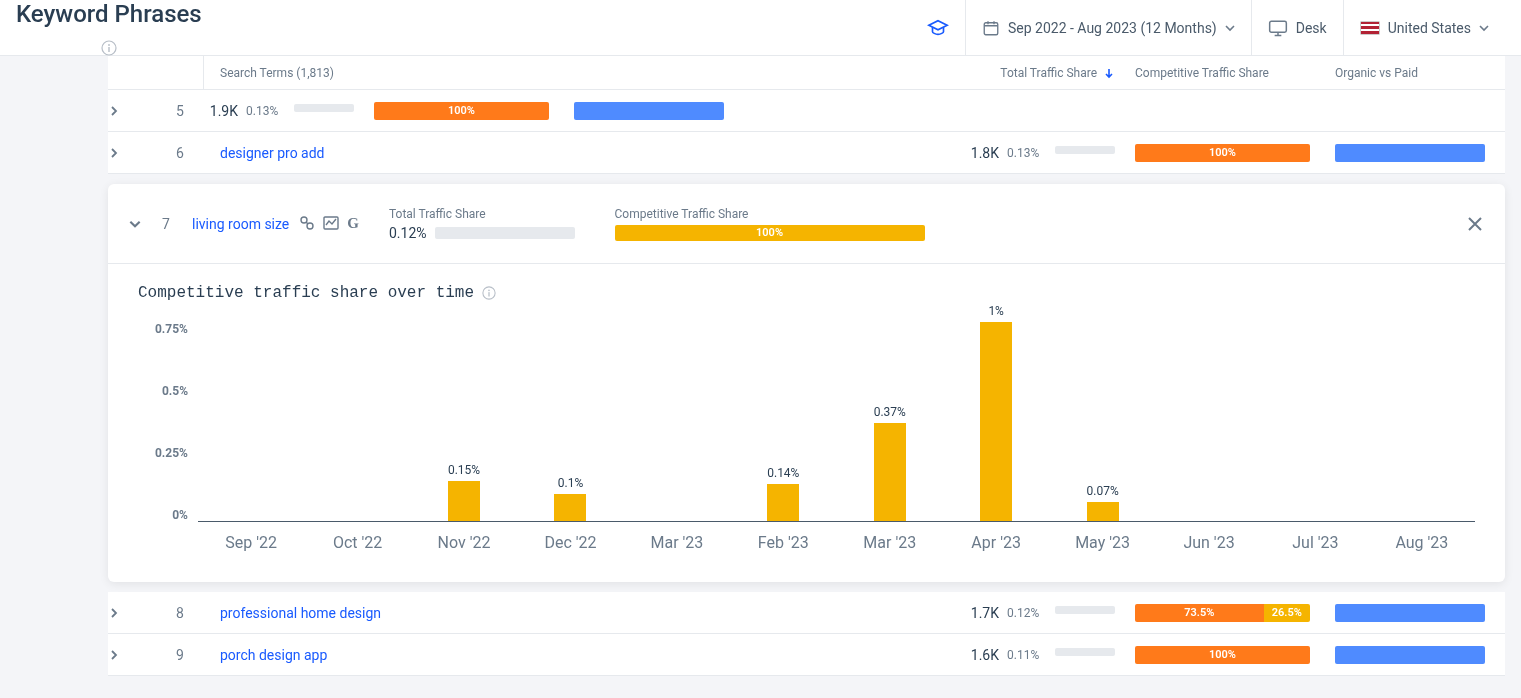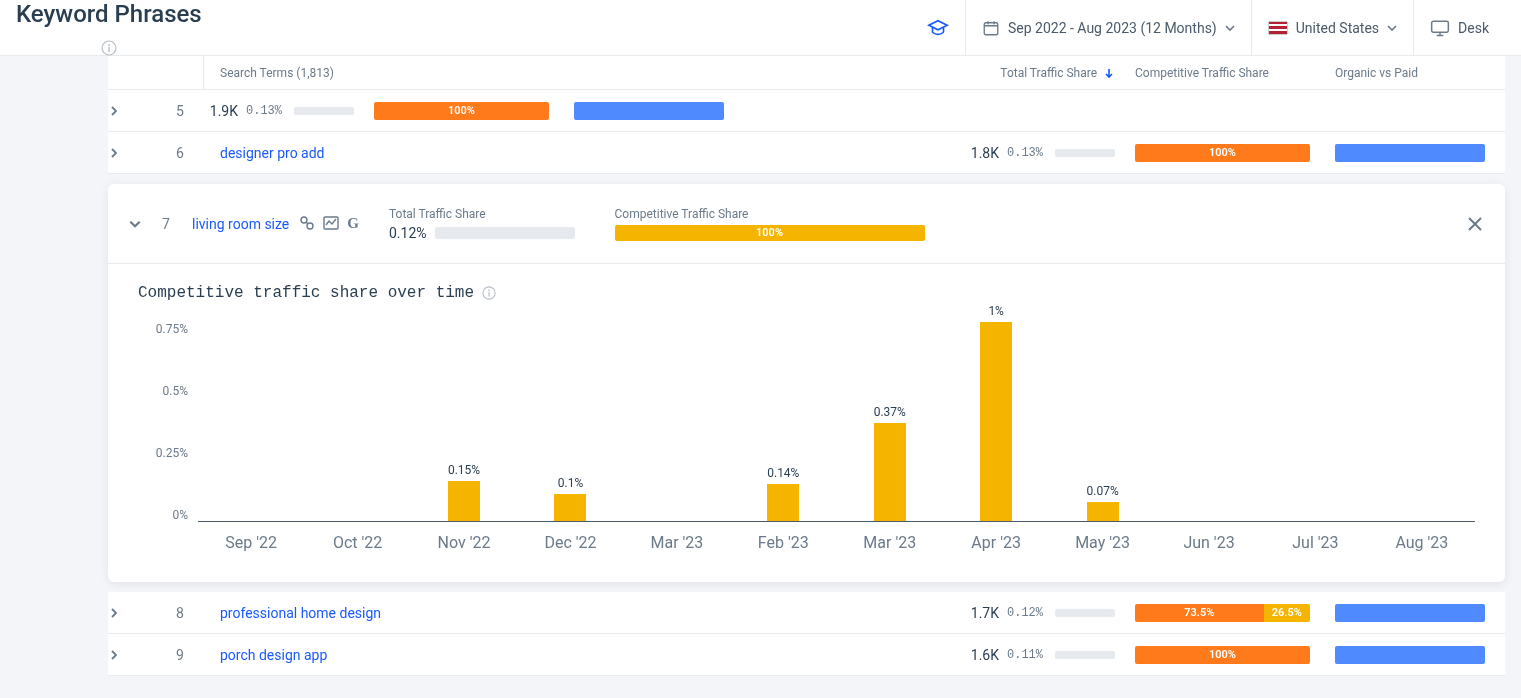--- a/index.html
+++ b/index.html
@@ -22,21 +22,21 @@
   .col-comp { width: 200px; padding: 0 10px; }
   .col-ovp { width: 180px; padding: 0 10px; }
   .sort-arrow { color: #195afe; }
   .row { background: #fff; display: flex; align-items: center; height: 42px; border-bottom: 1px solid #e6e9ed; }
   .row .link { color: #195afe; cursor: pointer; }
   .row .idx { width: 48px; text-align: center; color: #6b7a8a; }
   .row .expand { width:48px; text-align:center; color:#6b7a8a; cursor:pointer; }
   .row .term { flex:1; padding-left:16px; }
   .row .traffic-val { width:60px; text-align:right; color:#2a3e52; }
   .row .traffic { width:160px; display:flex; align-items:center; justify-content:flex-end; gap:8px; padding-right:10px;}
-  .row .share-cell { display:flex; align-items:center; gap:6px;font-family:Liberation Mono, monospace; }
+  .row .share-cell { display:flex; align-items:flex-start; gap:6px; }
   .share-txt { font-size:12px; color:#6b7a8a; width:42px; }
   .mini-bar { width:60px; height:8px; background:#e6e9ed; border-radius:2px; position:relative; overflow:hidden;}
   .mini-bar-fill { height:100%; background:#a7b0bc; }
   .comp-bar { width:175px; height:18px; display:flex; border-radius:2px; overflow:hidden;}
   .comp-seg { height:100%; color:#fff; font-size:11px; font-weight:600; display:flex; align-items:center; justify-content:center;}
   .ovp-bar { width:150px; height:18px; background:#4f8bff; border-radius:2px; }
   .expanded-panel { background:#fff; margin: 10px 16px 10px 108px; border-radius:6px; box-shadow:0 2px 10px rgba(0,0,0,0.08); }
   .exp-head { display:flex; align-items:center; height:80px; padding: 0 20px; border-bottom:1px solid #e6e9ed; }
   .exp-head .expand { color:#6b7a8a; cursor:pointer; padding-right:20px; }
   .exp-head .idx { width:30px; color:#6b7a8a; }
@@ -48,21 +48,21 @@
   .exp-head .metric-row { display:flex; align-items:center; gap:8px;}
   .long-bar { width:140px; height:12px; background:#e6e9ed; border-radius:2px; position:relative;}
   .long-bar-fill { height:100%; background:#b7bec7; border-radius:2px;}
   .comp-long { width:310px; height:16px; background:#e6e9ed; border-radius:2px; overflow:hidden; }
   .comp-long-fill { height:100%; background:#f5b400; color:#fff; font-size:11px; font-weight:600; display:flex; align-items:center; justify-content:center;}
   .close-x { margin-left:auto; color:#6b7a8a; cursor:pointer; font-size:22px;}
   .chart-section { padding:20px 30px 30px 30px; }
   .chart-title-row { display:flex; align-items:center; gap:8px; margin-bottom:20px;}
   .chart-title { font-size:16px; color:#2a3e52;font-family:Liberation Mono, monospace;}
   .chart-area { position:relative; height:230px; }
-  .y-axis { position:absolute; left:0; top:0; bottom:30px; width:60px; display:flex; flex-direction:column; justify-content:space-between; text-align:right; font-size:12px; color:#6b7a8a; padding-right:10px;}
+  .y-axis { position:absolute; left:0; top:0; bottom:30px; width:60px; display:flex; flex-direction:column; justify-content:space-between; text-align:right; font-size:12px; color:#6b7a8a; padding-right:10px;font-weight:bold;}
   .plot { position:absolute; left:60px; right:0; top:0; bottom:30px; border-bottom:1px solid #4a5a6a;}
   .x-axis { position:absolute; left:60px; right:0; bottom:0; display:flex; }
   .x-tick { flex:1; text-align:center; font-size:16px; color:#6b7a8a; }
   .bars { position:absolute; left:0; right:0; bottom:0; top:0; display:flex;}
   .bar-slot { flex:1; display:flex; flex-direction:column; align-items:center; justify-content:flex-end; position:relative;}
   .bar { width:32px; background:#f5b400; }
   .bar-label { font-size:12px; color:#2a3e52; margin-bottom:4px; position:absolute;}
   svg { display:block; }
 </style>
 </head>
@@ -90,38 +90,38 @@
       <svg width="18" height="18" viewBox="0 0 24 24" fill="none" stroke="#6b7a8a" stroke-width="1.8">
           <rect x="3" y="5" width="18" height="16" rx="2"></rect>
           <path d="M3 9 H21 M8 3 V7 M16 3 V7"></path>
         </svg>
       <span>Sep 2022 - Aug 2023 (12 Months)</span>
       <svg width="10" height="10" viewBox="0 0 10 10">
           <path d="M1 3 L5 7 L9 3" fill="none" stroke="#6b7a8a" stroke-width="1.6"></path>
         </svg>
     </div>
     <div class="header-item">
+      <svg width="20" height="18" viewBox="0 0 24 20" fill="none" stroke="#6b7a8a" stroke-width="1.8">
+          <rect x="2" y="2" width="20" height="13" rx="2"></rect>
+          <path d="M8 19 H16 M12 15 V19"></path>
+        </svg>
+      <span>Desk</span>
+    </div>
+    <div class="header-item">
       <span class="flag">
         <span class="flag-stripe" style="background:#b22234;"></span>
         <span class="flag-stripe" style="background:#fff;"></span>
         <span class="flag-stripe" style="background:#b22234;"></span>
         <span class="flag-stripe" style="background:#fff;"></span>
         <span class="flag-stripe" style="background:#b22234;"></span>
       </span>
       <span>United States</span>
       <svg width="10" height="10" viewBox="0 0 10 10">
           <path d="M1 3 L5 7 L9 3" fill="none" stroke="#6b7a8a" stroke-width="1.6"></path>
         </svg>
-    </div>
-    <div class="header-item">
-      <svg width="20" height="18" viewBox="0 0 24 20" fill="none" stroke="#6b7a8a" stroke-width="1.8">
-          <rect x="2" y="2" width="20" height="13" rx="2"></rect>
-          <path d="M8 19 H16 M12 15 V19"></path>
-        </svg>
-      <span>Desk</span>
     </div>
   </div>
 </div>
 
 <div class="table-wrap">
   <div class="thead">
     <div class="col-expand"></div>
     <div class="col-idx"></div>
     <div class="col-term">Search Terms (1,813)</div>
     <div class="col-traffic">

